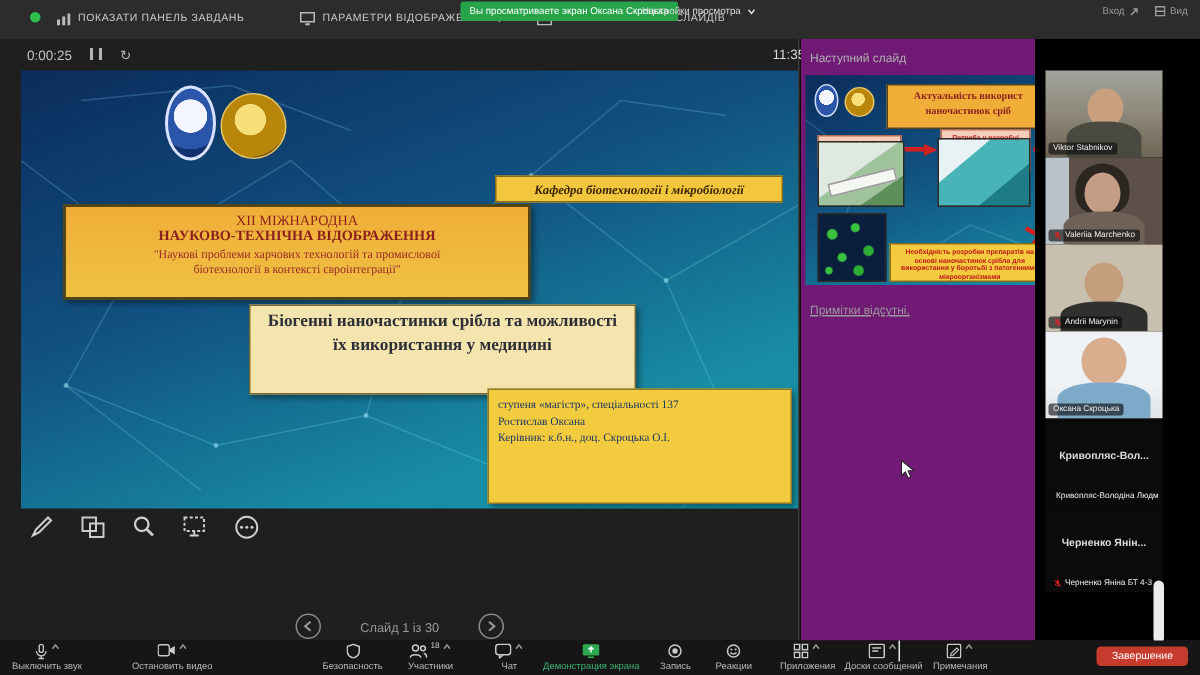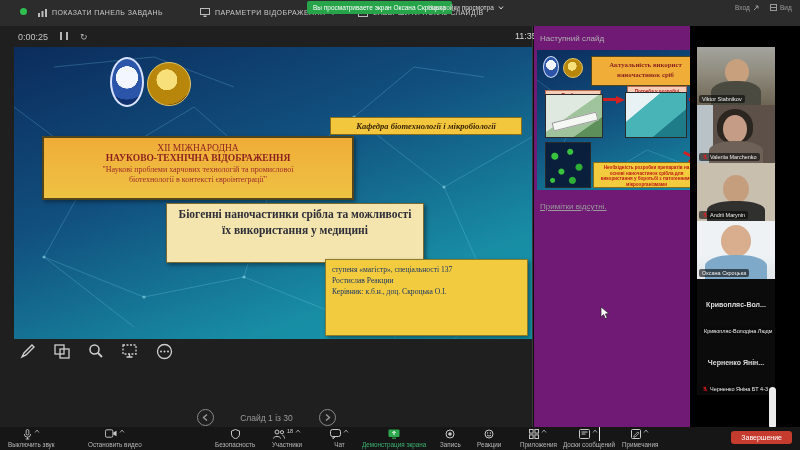--- a/index.html
+++ b/index.html
@@ -237,21 +237,21 @@
         <div class="q">
           <span>"Наукові проблеми харчових технологій та промислової</span><br>
           <span>біотехнології в контексті євроінтеграції"</span>
         </div>
       </div>
 
       <div class="topic-box">Біогенні наночастинки срібла та можливості їх використання у медицині</div>
 
       <div class="author-box">
         <div>ступеня «магістр», спеціальності 137</div>
-        <div>Ростислав Реакции</div>
+        <div>Ростислав Оксана</div>
         <div>Керівник: к.б.н., доц. Скроцька О.І.</div>
       </div>
     </div>
 
     <div class="tools">
       <div class="tool">
         <svg width="16" height="16" viewBox="0 0 16 16">
             <path d="M2 14 L4 10 L12 2 L14 4 L6 12 Z" fill="none" stroke="#cfcfcf" stroke-width="1.4"></path>
           </svg>
       </div>

